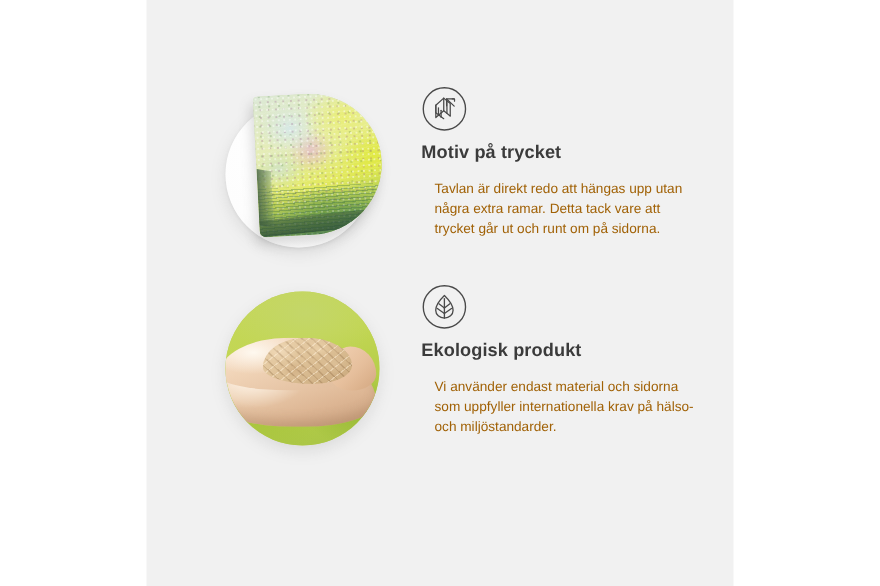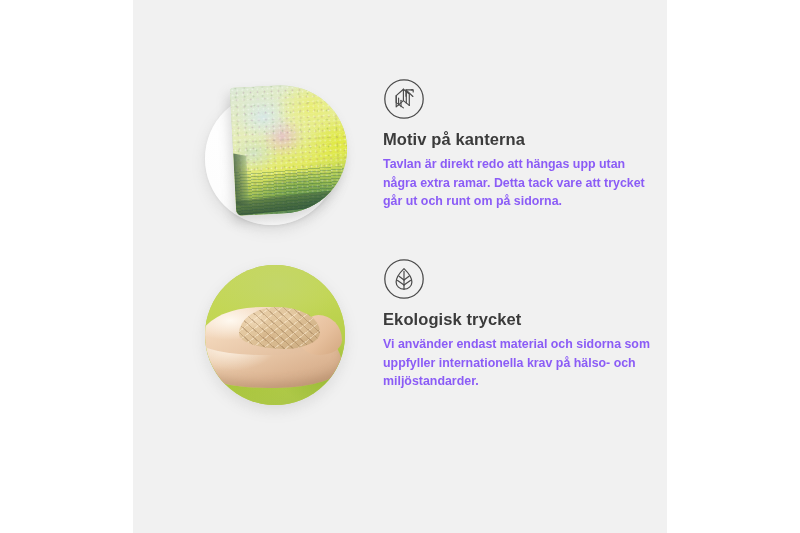--- a/index.html
+++ b/index.html
@@ -242,24 +242,24 @@
   }
   .feature-title {
     margin: 0 0 5px 0;
     font-size: 16.5px;
     font-weight: 600;
     color: #3b3b3b;
     letter-spacing: 0.1px;
     line-height: 1.2;
   }
   .feature-body {
-    margin: 0;
+    margin: 12px;
     font-size: 12.4px;
-    font-weight: 700;
-    color: #8b5cf6;
+    font-weight: 400;
+    color: #a16207;
     line-height: 1.52;
   }
 </style>
 </head>
 <body>
 
 <div id="page">
 
   <div id="panel">
 
@@ -290,21 +290,21 @@
             <path d="M23.3 13.6 L23.3 24.9"></path>
             <path d="M23.0 18.2 L23.0 11.9 L29.6 11.9"></path>
             <path d="M23.0 11.9 L29.9 18.5"></path>
             <path d="M29.9 12.2 L29.9 18.5 L25.6 18.5" opacity="0"></path>
             <path d="M28.2 11.9 L30.2 11.9 L30.2 14.0"></path>
           </g>
         </svg>
       </div>
 
       <div class="text-block">
-        <h3 class="feature-title">Motiv på kanterna</h3>
+        <h3 class="feature-title">Motiv på trycket</h3>
         <p class="feature-body">Tavlan är direkt redo att hängas upp utan några extra ramar. Detta tack vare att trycket går ut och runt om på sidorna.</p>
       </div>
 
     </div>
 
     <div class="feature" id="feature-eco">
 
       <div class="media">
         <div class="disc-photo">
           <div class="photo-bg"></div>
@@ -323,21 +323,21 @@
             <path d="M21 13.4 L21 31.2"></path>
             <path d="M21 22.0 L16.0 18.2"></path>
             <path d="M21 22.0 L26.0 18.2"></path>
             <path d="M21 27.0 L14.6 22.4"></path>
             <path d="M21 27.0 L27.4 22.4"></path>
           </g>
         </svg>
       </div>
 
       <div class="text-block">
-        <h3 class="feature-title">Ekologisk trycket</h3>
+        <h3 class="feature-title">Ekologisk produkt</h3>
         <p class="feature-body">Vi använder endast material och sidorna som uppfyller internationella krav på hälso- och miljöstandarder.</p>
       </div>
 
     </div>
 
   </div>
 
   <div class="side-band left"></div>
   <div class="side-band right"></div>
 

